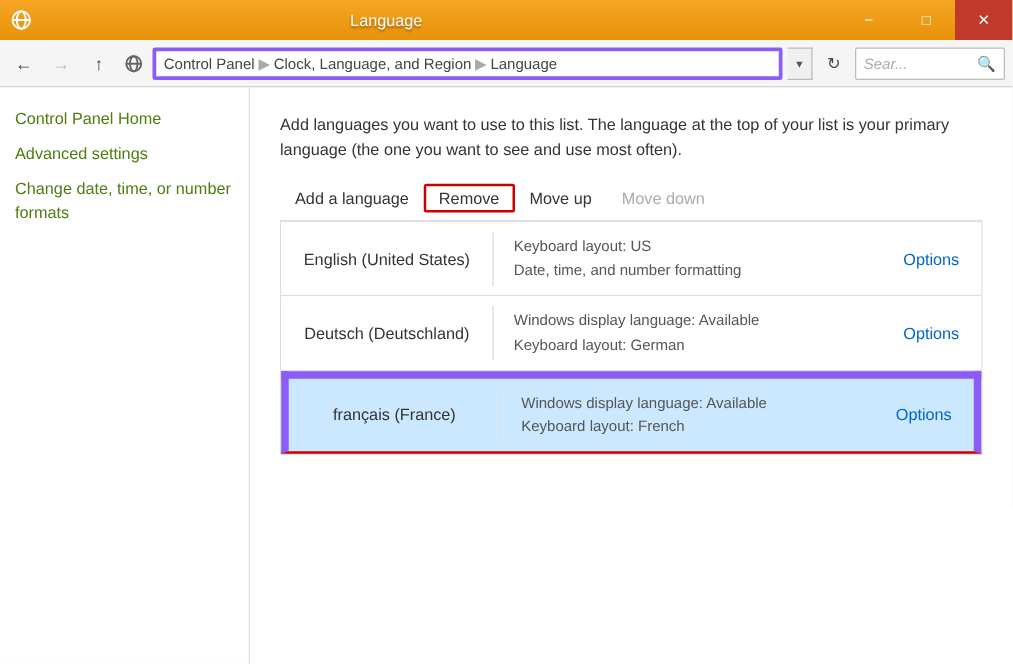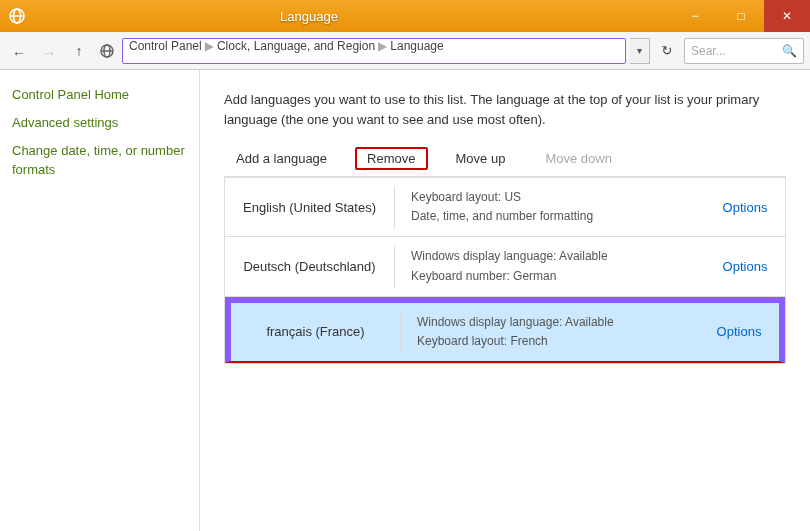--- a/index.html
+++ b/index.html
@@ -82,23 +82,24 @@
       border: 1px solid transparent;
       border-radius: 3px;
       cursor: pointer;
       color: #444;
       font-size: 14px;
     }
     .nav-btn.disabled { color: #bbb; cursor: default; }
     .address-path {
       flex: 1;
       height: 26px;
-      border: 1px solid #8b5cf6;
-      background: #fff;
-      display: flex;
+      border: 3px solid #8b5cf6;
+      background: #fff;
+      display: flex;
+      align-items: center;
       padding: 0 6px;
       font-size: 12px;
       color: #333;
       border-radius: 2px;
     }
     .address-path span { color: #444; }
     .address-path .sep { color: #aaa; margin: 0 3px; }
     .address-dropdown {
       width: 20px;
       height: 26px;
@@ -180,21 +181,21 @@
       color: #333;
       margin-bottom: 18px;
       line-height: 1.5;
       max-width: 580px;
     }
 
     
     .lang-toolbar {
       display: flex;
       align-items: center;
-      gap: 16px;
+      gap: 0;
       margin-bottom: 0;
       border-bottom: 1px solid #ddd;
       padding-bottom: 6px;
     }
     .toolbar-btn {
       padding: 4px 12px;
       font-size: 13px;
       color: #333;
       cursor: pointer;
       border: none;
@@ -293,21 +294,21 @@
   <div class="address-path">
     <span>Control Panel</span>
     <span class="sep"> ▶ </span>
     <span>Clock, Language, and Region</span>
     <span class="sep"> ▶ </span>
     <span>Language</span>
   </div>
   <div class="address-dropdown">▾</div>
   <div class="refresh-btn">↻</div>
   <div class="search-box">
-    <span style="flex:1;">Sear...</span>
+    <span style="flex:1;font-style:italic;">Sear...</span>
     <span>🔍</span>
   </div>
 </div>
 
 <div class="main-layout">
 
   <div class="sidebar">
     <a class="sidebar-link">Control Panel Home</a>
     <a class="sidebar-link">Advanced settings</a>
     <a class="sidebar-link">Change date, time, or number formats</a>
@@ -333,21 +334,21 @@
         </div>
         <div class="lang-options-cell">
           <a class="options-link">Options</a>
         </div>
       </div>
 
       <div class="lang-row">
         <div class="lang-name-cell">Deutsch (Deutschland)</div>
         <div class="lang-info-cell">
           <div>Windows display language: Available</div>
-          <div>Keyboard number: German</div>
+          <div>Keyboard layout: German</div>
         </div>
         <div class="lang-options-cell">
           <a class="options-link">Options</a>
         </div>
       </div>
 
       <div class="lang-row selected">
         <div class="lang-name-cell">français (France)</div>
         <div class="lang-info-cell">
           <div>Windows display language: Available</div>

